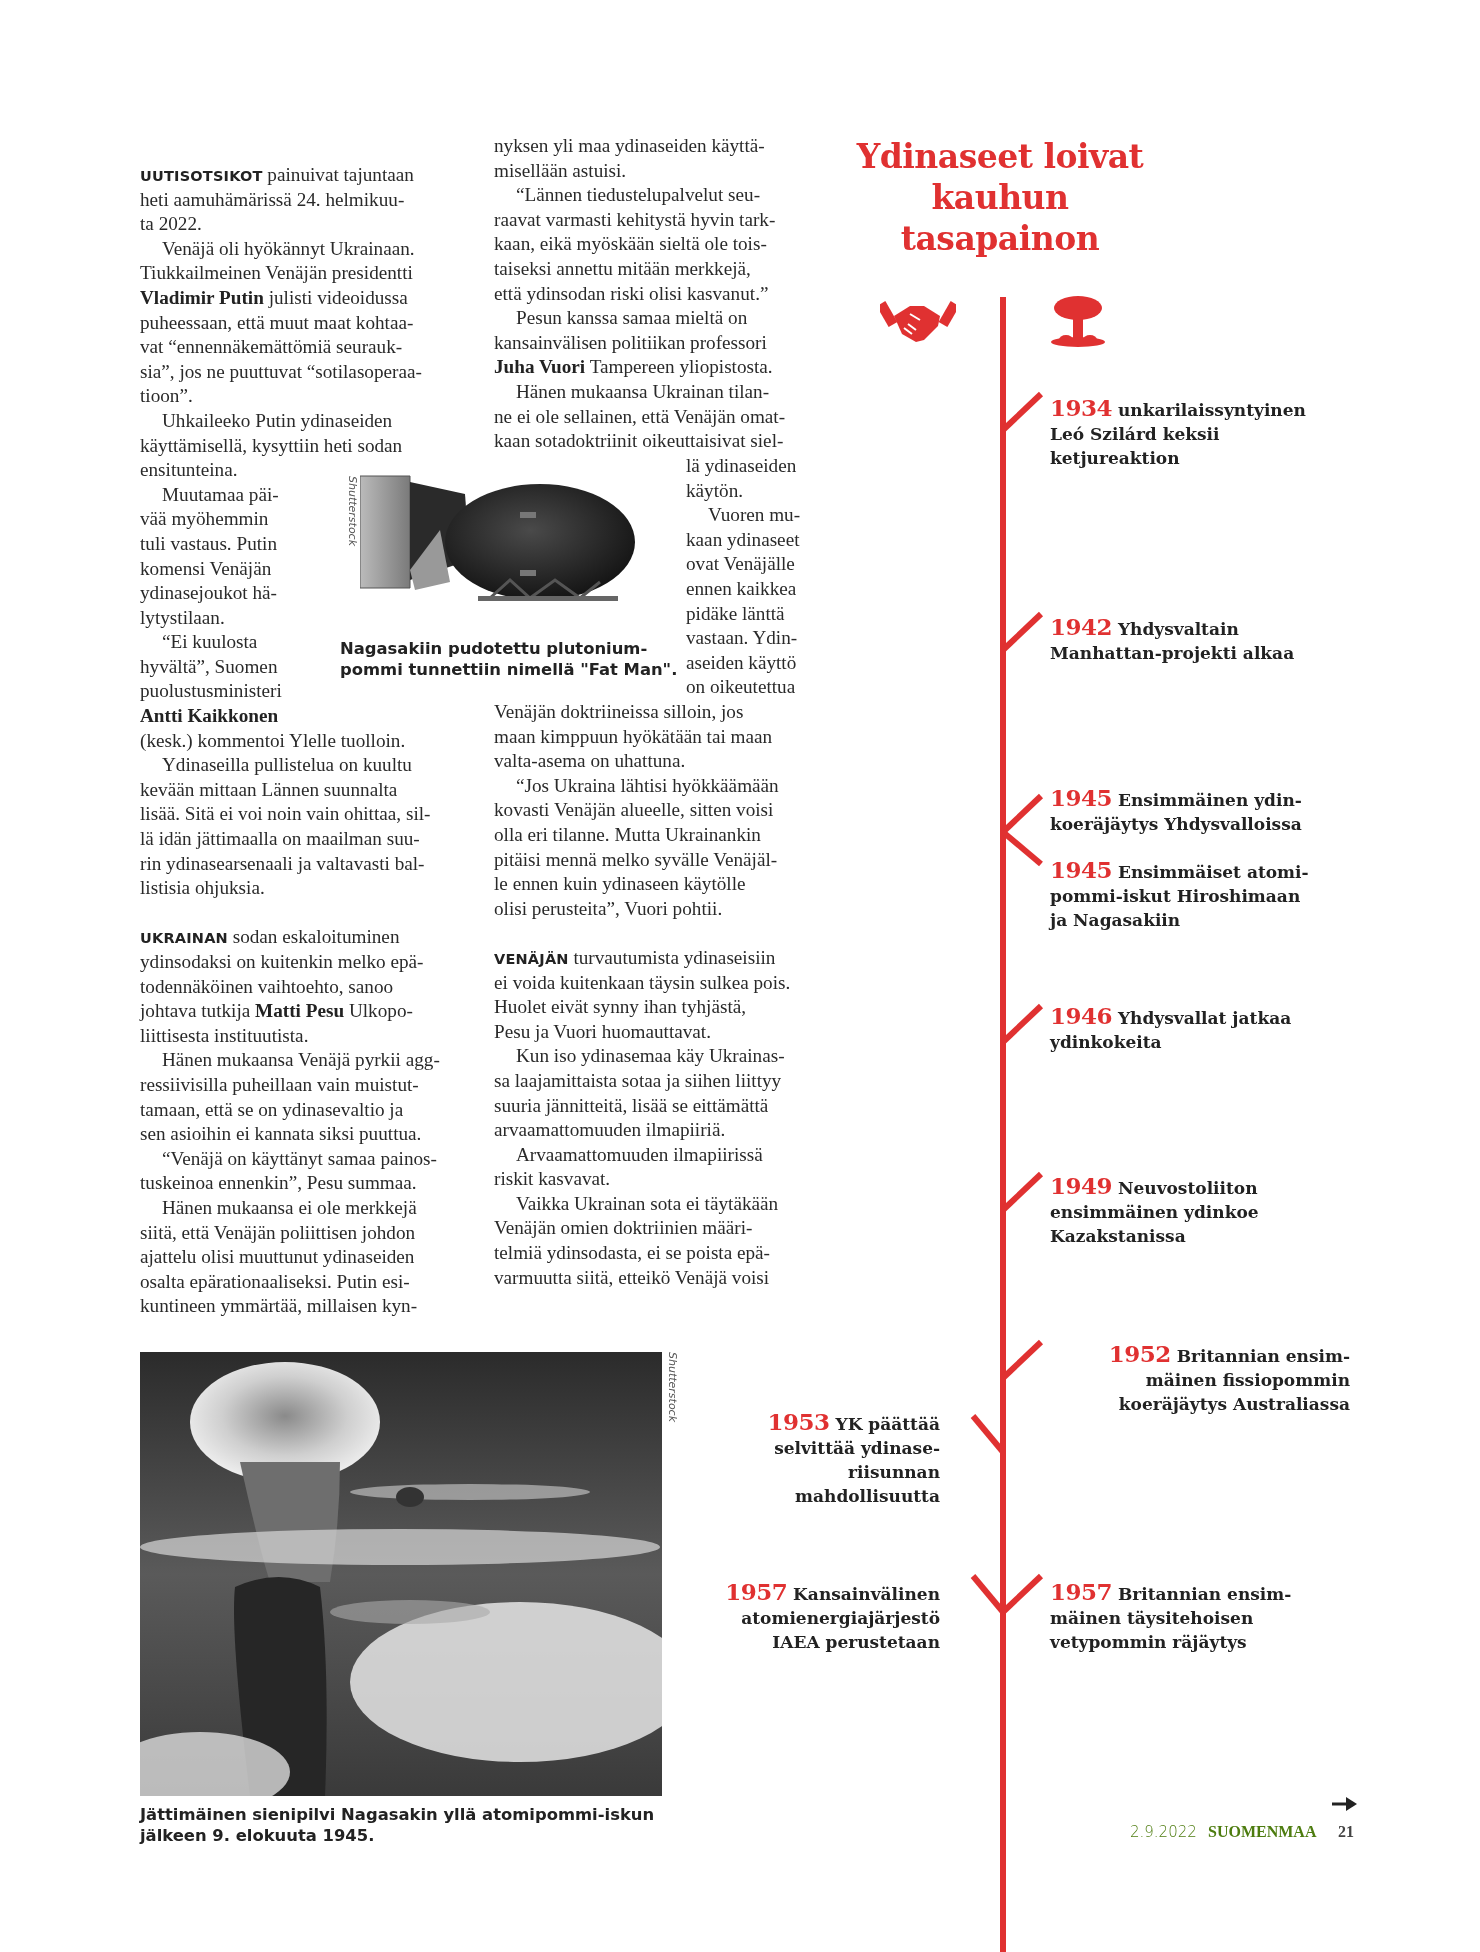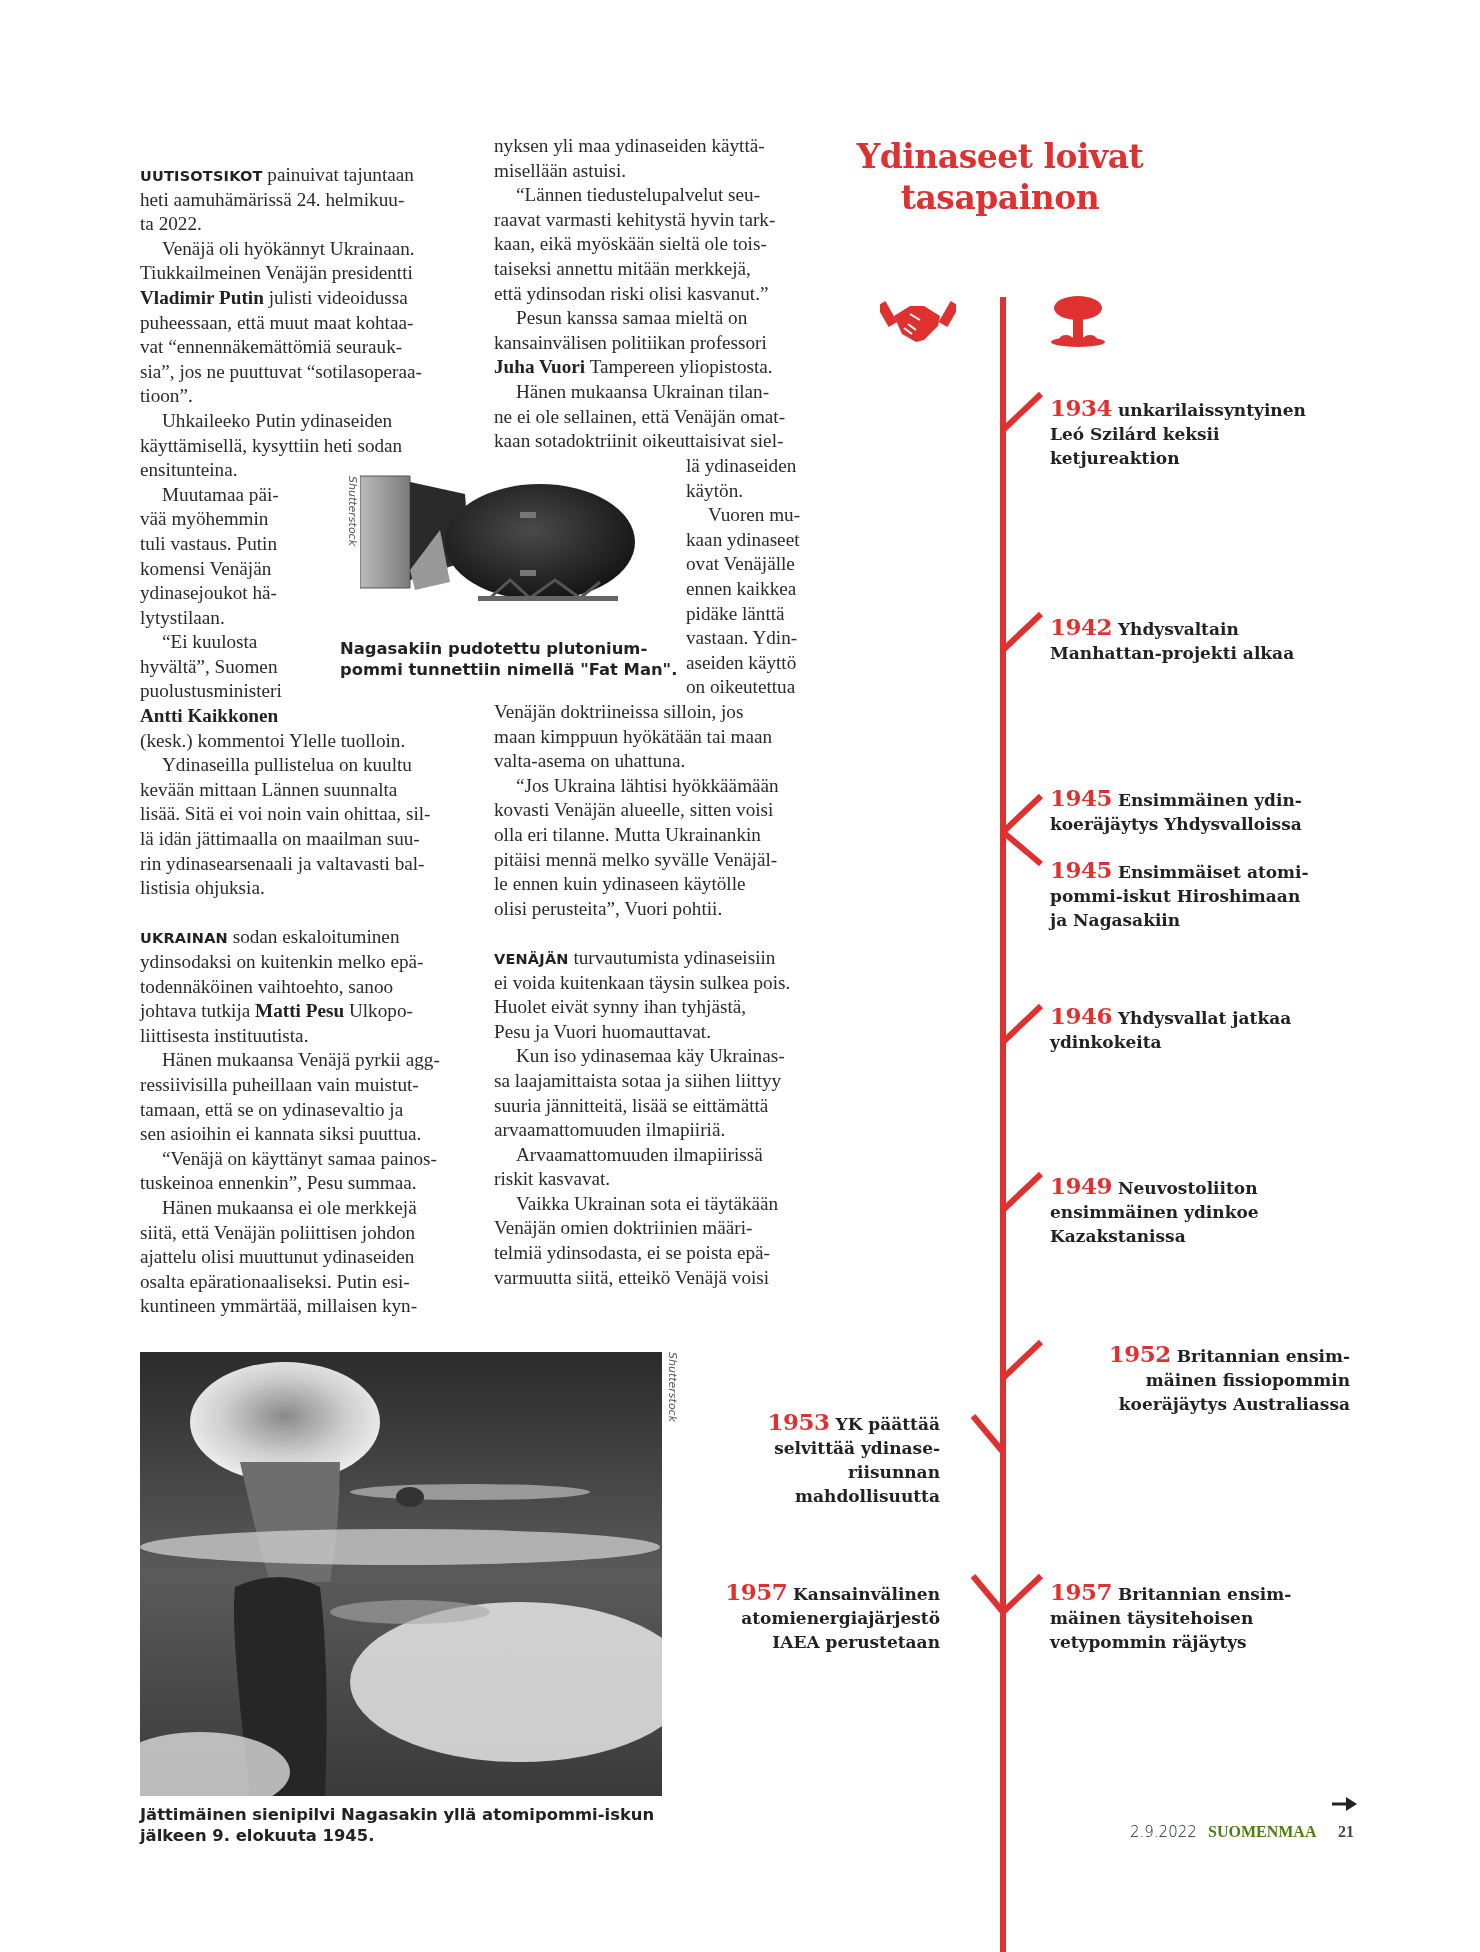--- a/index.html
+++ b/index.html
@@ -182,20 +182,21 @@
   </svg>
 </div>
 <div class="credit" style="left:666px; top:1352px;">Shutterstock</div>
 <div class="caption" style="left:140px; top:1804px; width:560px;">
   <div>Jättimäinen sienipilvi Nagasakin yllä atomipommi-iskun</div>
   <div>jälkeen 9. elokuuta 1945.</div>
 </div>
 
 <div class="title">
   <div>Ydinaseet loivat</div>
+  <div>kauhun</div>
   <div>tasapainon</div>
 </div>
 
 <div style="position:absolute; left:880px; top:294px; width:76px; height:54px;">
   <svg width="76" height="54" viewBox="0 0 76 54">
     <g fill="#e03131">
       <rect x="2" y="8" width="10" height="24" transform="rotate(-30 7 20)"></rect>
       <rect x="64" y="8" width="10" height="24" transform="rotate(30 69 20)"></rect>
       <path d="M14,22 L30,12 L44,12 L60,22 L58,32 L44,46 L36,48 L22,40 Z"></path>
     </g>
@@ -280,15 +281,15 @@
       <div><span>vetypommin räjäytys</span></div>
     </div>
   </div>
 
 <div style="position:absolute; left:1332px; top:1796px; width:26px; height:16px;">
   <svg width="26" height="16" viewBox="0 0 26 16">
       <path d="M0,8 L16,8" stroke="#222" stroke-width="3"></path>
       <path d="M14,1 L25,8 L14,15 Z" fill="#222"></path>
     </svg>
 </div>
-<div class="footer" style="left:1130px; font-family:'DejaVu Sans', sans-serif; font-weight:300; color:#0f172a;">2.9.2022</div>
+<div class="footer" style="left:1130px; font-family:'DejaVu Sans', sans-serif; font-weight:300; color:#4d7c0f;">2.9.2022</div>
 <div class="footer" style="left:1208px; font-family:'Liberation Serif', serif; font-weight:bold; color:#4d7c0f; font-size:16px;">SUOMENMAA</div>
 <div class="footer" style="left:1338px; font-family:'Liberation Serif', serif; font-weight:bold; color:#444; font-size:16px;">21</div>
 
 </body></html>

